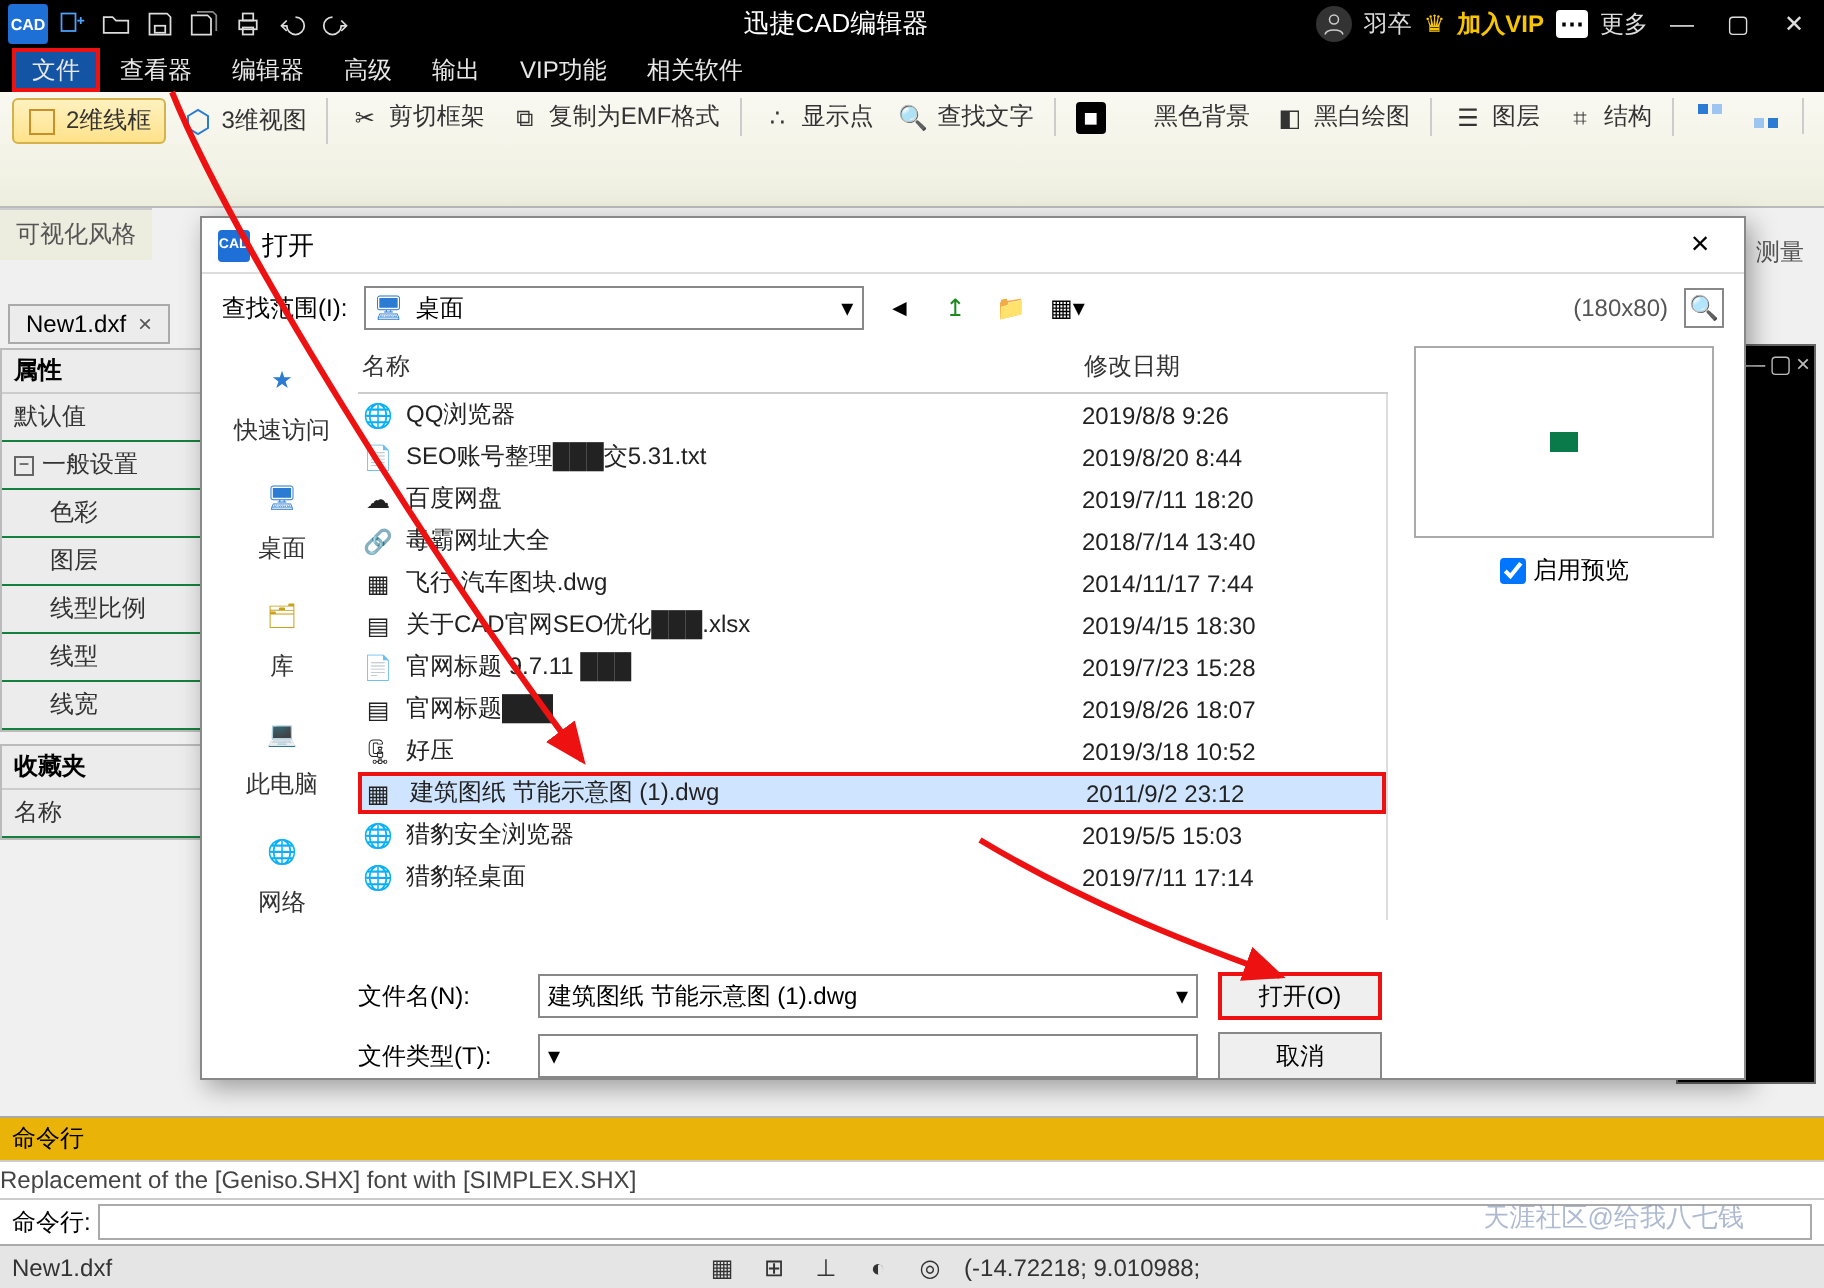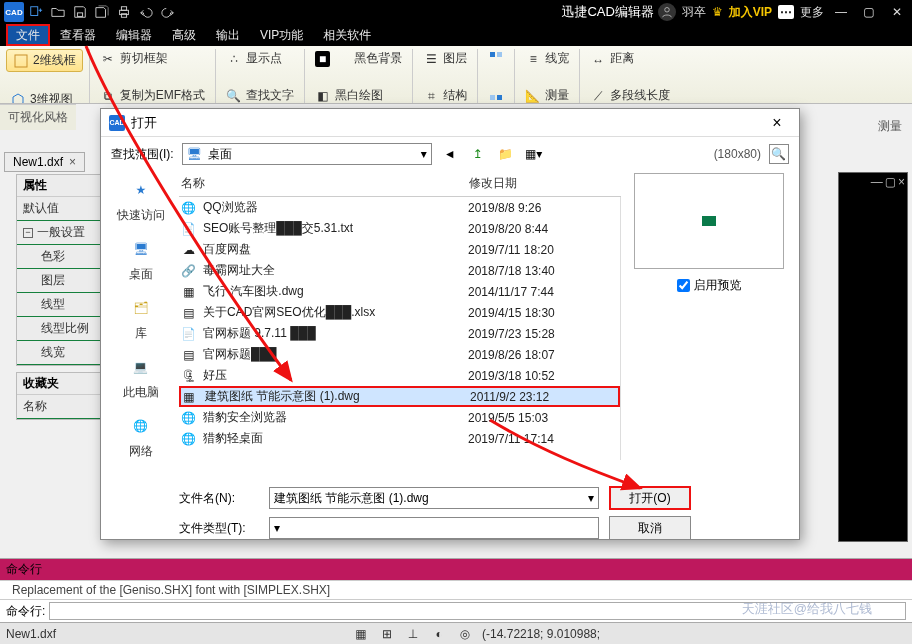--- a/index.html
+++ b/index.html
@@ -4,59 +4,59 @@
 <style>
   * { box-sizing: border-box; margin: 0; padding: 0; font-family: "Microsoft YaHei", "SimSun", sans-serif; font-size: 12px; }
   body { width: 912px; height: 644px; background: #f0f0f0; overflow: hidden; position: relative; }
 
   
   .titlebar { background:#000; height:24px; display:flex; align-items:center; color:#ddd; }
   .titlebar .qat { display:flex; align-items:center; gap:2px; padding:0 4px; }
   .titlebar .qat-btn { width:20px; height:20px; display:flex; align-items:center; justify-content:center; color:#d5d5d5; }
   .titlebar .qat-btn svg { width:14px; height:14px; }
   .cad-logo { width:20px; height:20px; background:#1e6fd6; color:#fff; display:flex; align-items:center; justify-content:center; font-size:8px; font-weight:bold; border-radius:2px;}
-  .title-text { flex:1; text-align:right; color:#fff; font-size:13px; }
+  .title-text { flex:1; text-align:center; color:#fff; font-size:13px; }
   .title-right { display:flex; align-items:center; gap:6px; padding:0 4px;text-align:right; }
   .crown { color:#f7c600; }
   .vip-text { color:#f7c600; font-weight:bold; }
   .user-icon { width:18px; height:18px; background:#333; border-radius:50%; display:flex; align-items:center; justify-content:center; color:#ccc; }
   .more-dots { background:#fff; color:#000; padding:0 2px; border-radius:2px; font-weight:bold; }
   .win-btn { width:22px; height:22px; display:flex; align-items:center; justify-content:center; color:#ddd; }
 
   
   .menubar { background:#000; height:22px; display:flex; align-items:stretch; padding:0 6px; gap:0; }
   .menubar .menu-item { color:#e8e8e8; padding:3px 10px; font-size:12px; }
   .menubar .menu-item.highlighted { background:#1354a5; border:2px solid #e11; padding:1px 8px; }
 
   
   .ribbon { background:linear-gradient(#f9f9f2,#eeeedf); height:58px; border-bottom:1px solid #bbb; display:flex; align-items:flex-start; padding:3px 6px; gap:6px; overflow:hidden;}
-  .rib-group { display:flex; flex-direction:column; gap:18px; border-right:1px solid #ccc; padding-right:6px;justify-content:space-between;}
+  .rib-group { display:flex; gap:4px; border-right:1px solid #ccc; padding-right:6px;justify-content:space-between;}
   .rib-group:last-child{border-right:none;}
   .rib-btn { display:flex; align-items:center; gap:4px; padding:1px 4px; font-size:12px; color:#333; white-space:nowrap;}
   .rib-btn.big { background:linear-gradient(#fff2c0,#ffe28a); border:1px solid #d6b24a; border-radius:3px; padding:2px 6px;}
   .rib-ic { width:16px; height:16px; display:inline-flex; align-items:center; justify-content:center; }
   .rib-ic svg{width:16px;height:16px;}
   .black-bg-btn{background:#000;color:#fff;padding:1px 4px;border-radius:2px;}
   .visual-style{background:#ececdf;padding:4px 8px;color:#555;border-top:1px solid #ccc;}
 
   
   .doc-tab { background:#ececec; border:1px solid #aaa; display:inline-flex; align-items:center; gap:6px; padding:2px 8px; margin:2px 0 0 2px;}
   .doc-tab .x{color:#555;}
-  .panel { background:#ececec; border:1px solid #bbb;margin-left:16px; }
+  .panel { background:#ececec; border:1px solid #bbb; }
   .panel-head { font-weight:bold; padding:2px 6px; border-bottom:1px solid #ccc;}
   .left-col { position:absolute; left:0; top:152px; width:102px; }
   .prop-row { display:flex; align-items:center; gap:4px; padding:3px 6px; font-size:12px; color:#333; border-bottom:1px solid #15803d;}
   .tree-toggle{width:10px;height:10px;border:1px solid #666;display:inline-flex;align-items:center;justify-content:center;font-size:9px;line-height:1;}
 
   
   .canvas { position:absolute; right:4px; top:172px; width:70px; height:370px; background:#000; border:1px solid #666;}
   .canvas .pal-btns{position:absolute;top:2px;right:2px;display:flex;gap:2px;color:#bbb;font-size:10px;}
 
   
-  .dialog { position:absolute; left:100px; top:108px; width:700px; height:432px; background:#fff; border:1px solid #888; box-shadow:3px 4px 12px rgba(0,0,0,.35); display:flex; flex-direction:column; }
+  .dialog { position:absolute; left:100px; top:108px; width:773px; height:432px; background:#fff; border:1px solid #888; box-shadow:3px 4px 12px rgba(0,0,0,.35); display:flex; flex-direction:column; }
   .dlg-title { height:28px; display:flex; align-items:center; padding:0 8px; border-bottom:1px solid #ddd;}
   .dlg-title .t { font-size:13px; margin-left:6px;}
   .dlg-title .x { margin-left:auto; width:28px;height:28px;display:flex;align-items:center;justify-content:center;font-size:16px;}
   .dlg-body { flex:1; display:flex; flex-direction:column; padding:6px 10px 8px 10px; gap:6px;}
   .lookup-row { display:flex; align-items:center; gap:8px;}
   .lookup-row label{white-space:nowrap;}
   .lookup-row select,.combo{flex:1;border:1px solid #888;padding:2px 4px;background:#fff;height:22px;}
   .tool-btn{width:20px;height:20px;border:1px solid transparent;display:flex;align-items:center;justify-content:center;}
   .split { display:flex; gap:8px; flex:1; min-height:0;}
   .places { width:60px; display:flex; flex-direction:column; align-items:center; gap:10px; padding-top:4px;}
@@ -80,23 +80,23 @@
   .brow label{width:80px;}
   .brow .combo{width:330px;flex:none;}
   .dlg-btn { width:82px; height:24px; border:1px solid #888; background:#efefef; display:flex; align-items:center; justify-content:center;}
   .dlg-btn.primary{border:2px solid #e11;}
 
   
   .arrow { position:absolute; pointer-events:none; }
   .arrow svg{overflow:visible;}
 
   
-  .cmd-area{position:absolute;left:0;right:0;bottom:22px;background:#be185d;border-top:1px solid #aaa;}
+  .cmd-area{position:absolute;left:0;right:0;bottom:22px;background:#eab308;border-top:1px solid #aaa;}
   .cmd-head{font-size:12px;padding:2px 6px;border-bottom:1px solid #ccc;}
-  .cmd-log{font-size:12px;padding:2px 12px;color:#444;background:#fff;}
+  .cmd-log{font-size:12px;padding:2px 0;color:#444;background:#fff;}
   .cmd-input{display:flex;align-items:center;gap:4px;padding:2px 6px;background:#fff;border-top:1px solid #ccc;}
   .statusbar{position:absolute;left:0;right:0;bottom:0;height:22px;background:#e5e5e5;border-top:1px solid #aaa;display:flex;align-items:center;gap:8px;padding:0 6px;font-size:12px;color:#333;}
   .status-ic{width:18px;height:18px;display:flex;align-items:center;justify-content:center;}
   .watermark{position:absolute;right:40px;bottom:26px;color:rgba(120,140,180,.6);font-size:13px;pointer-events:none;}
 </style>
 </head>
 <body>
 
 
 
@@ -305,25 +305,25 @@
     <div class="prop-row">
         <span style="width:14px"></span>
         <span>色彩</span>
       </div>
     <div class="prop-row">
         <span style="width:14px"></span>
         <span>图层</span>
       </div>
     <div class="prop-row">
         <span style="width:14px"></span>
+        <span>线型比例</span>
+      </div>
+    <div class="prop-row">
+        <span style="width:14px"></span>
         <span>线型</span>
-      </div>
-    <div class="prop-row">
-        <span style="width:14px"></span>
-        <span>线型比例</span>
       </div>
     <div class="prop-row">
         <span style="width:14px"></span>
         <span>线宽</span>
       </div>
   </div>
   <div class="panel" style="margin-top:6px">
     <div class="panel-head">收藏夹</div>
     <div class="prop-row">名称</div>
   </div>
@@ -404,21 +404,21 @@
               <span class="d">2019/8/20 8:44</span>
             </div>
             <div class="file-row">
               <span class="fic">☁</span>
               <span class="n">百度网盘</span>
               <span class="d">2019/7/11 18:20</span>
             </div>
             <div class="file-row">
               <span class="fic">🔗</span>
               <span class="n">毒霸网址大全</span>
-              <span class="d">2018/7/18 13:40</span>
+              <span class="d">2018/7/14 13:40</span>
             </div>
             <div class="file-row">
               <span class="fic">▦</span>
               <span class="n">飞行 汽车图块.dwg</span>
               <span class="d">2014/11/17 7:44</span>
             </div>
             <div class="file-row">
               <span class="fic">▤</span>
               <span class="n">关于CAD官网SEO优化███.xlsx</span>
               <span class="d">2019/4/15 18:30</span>

